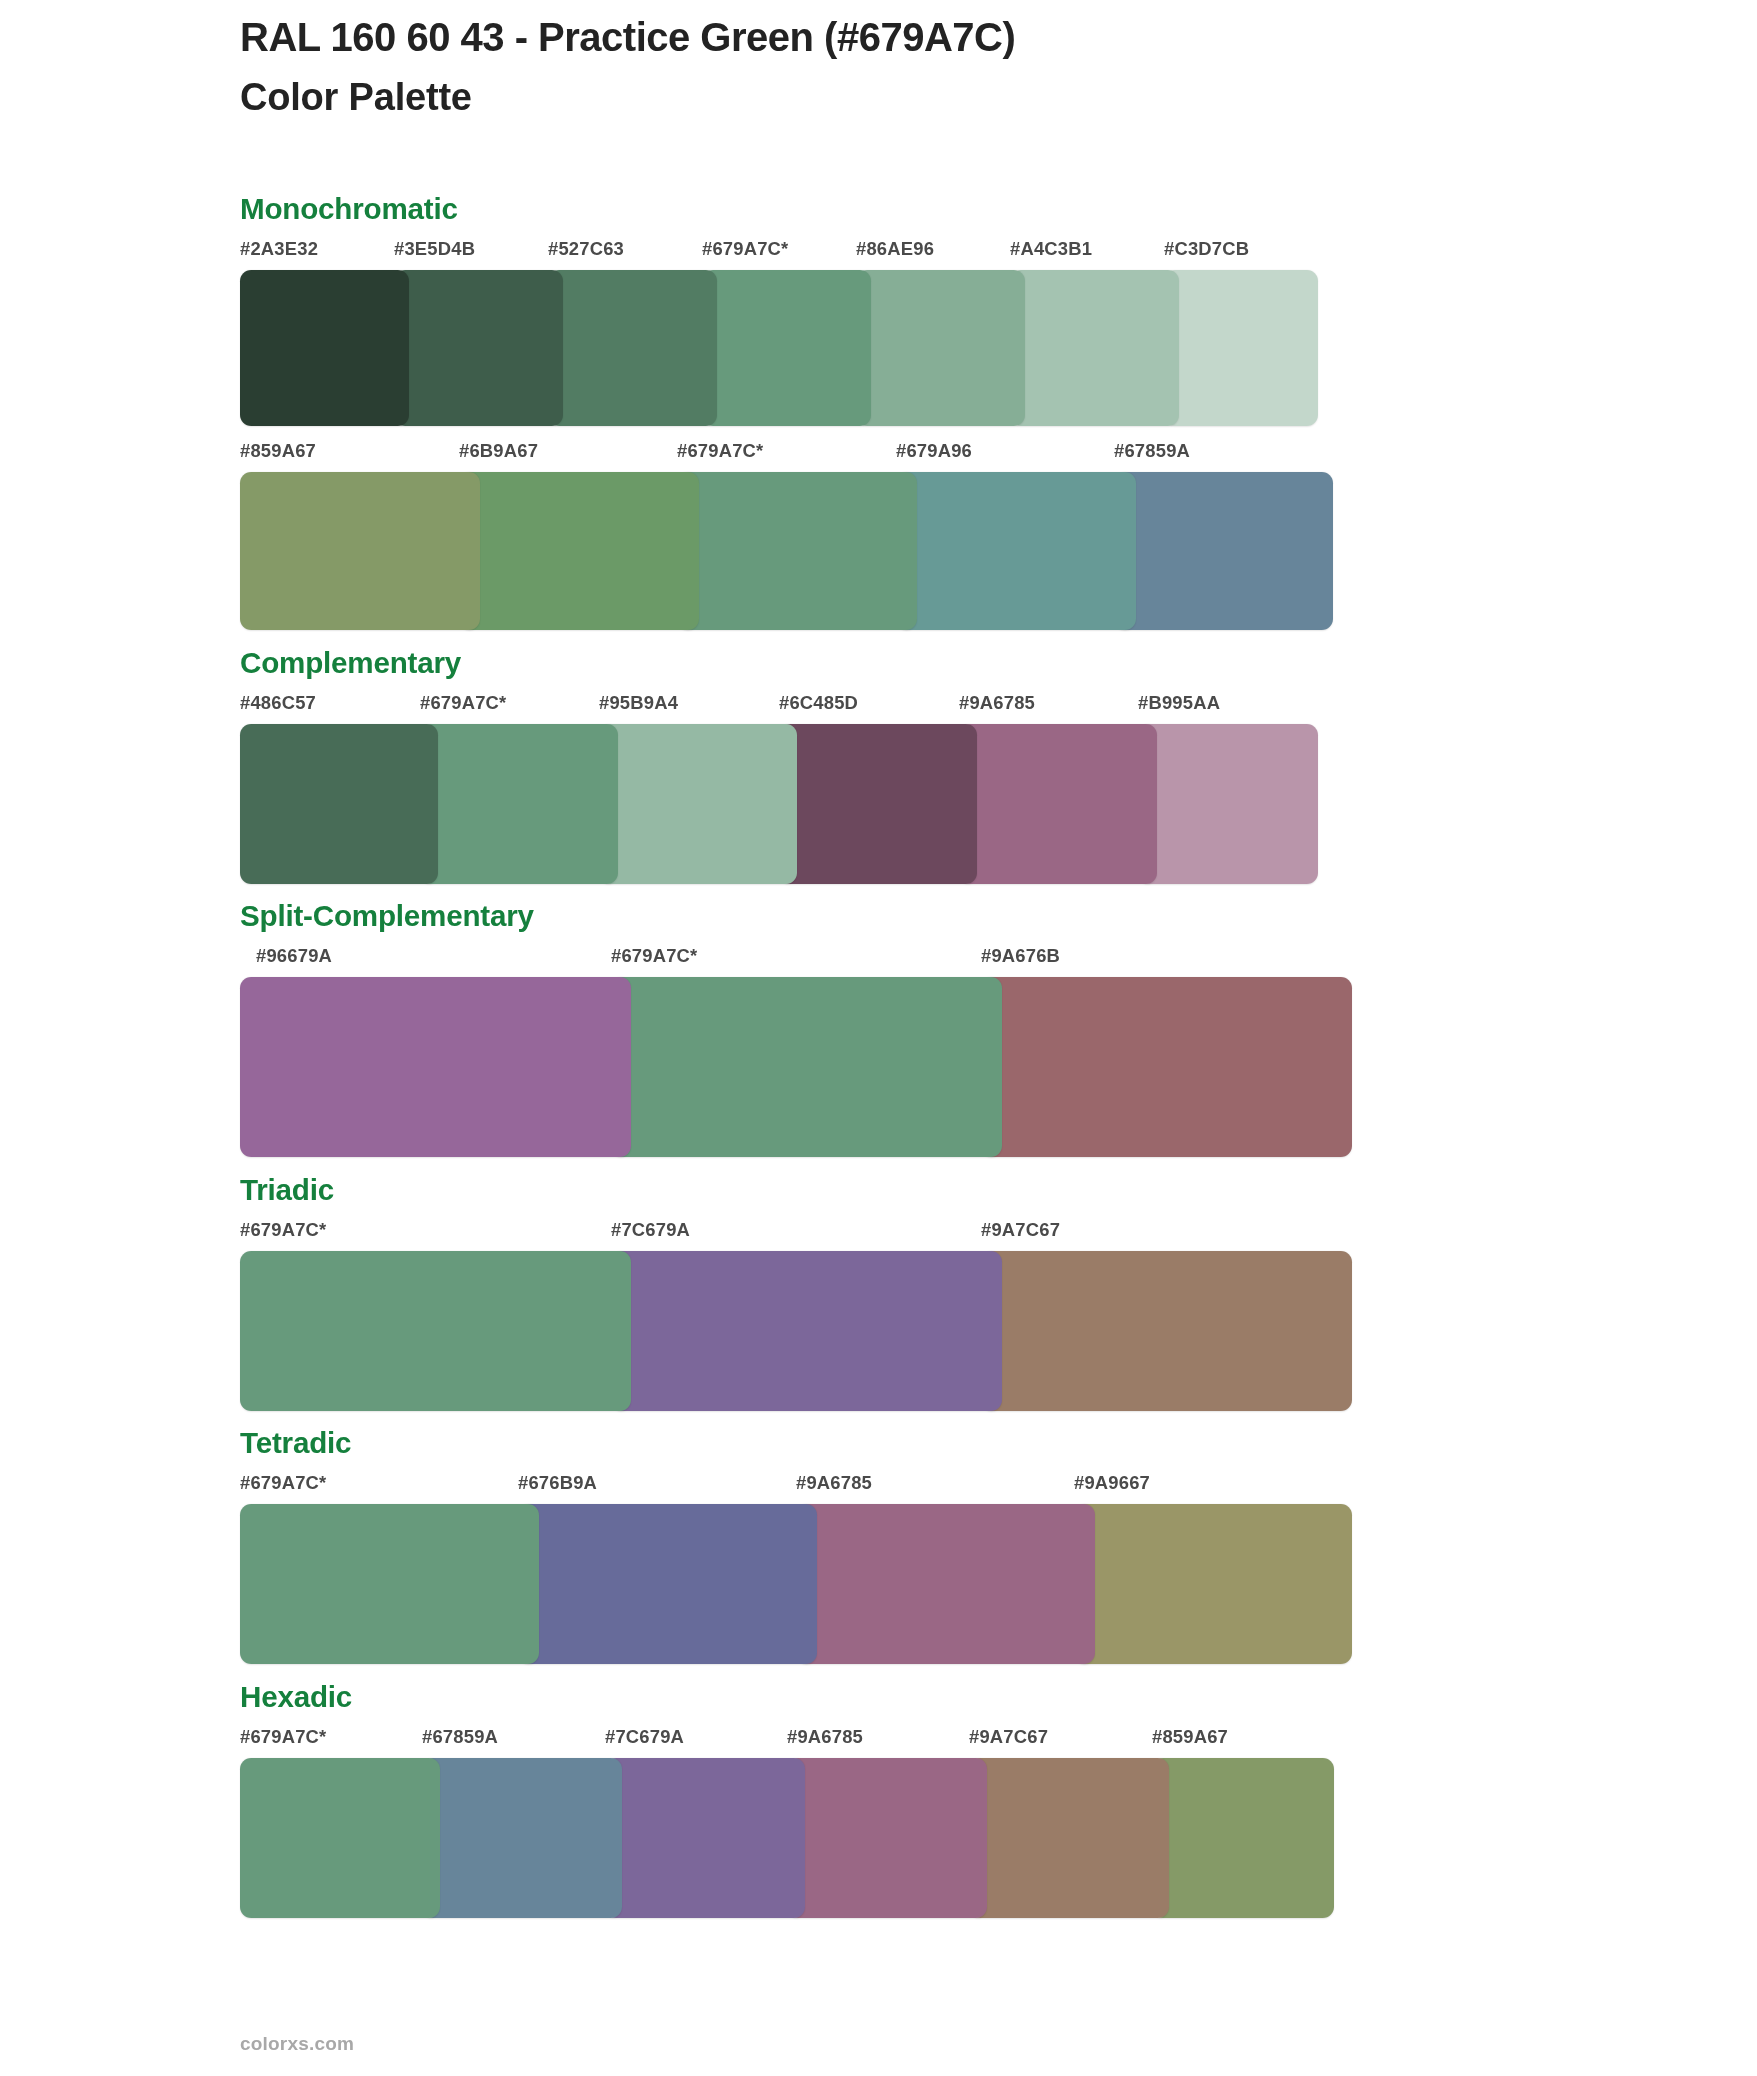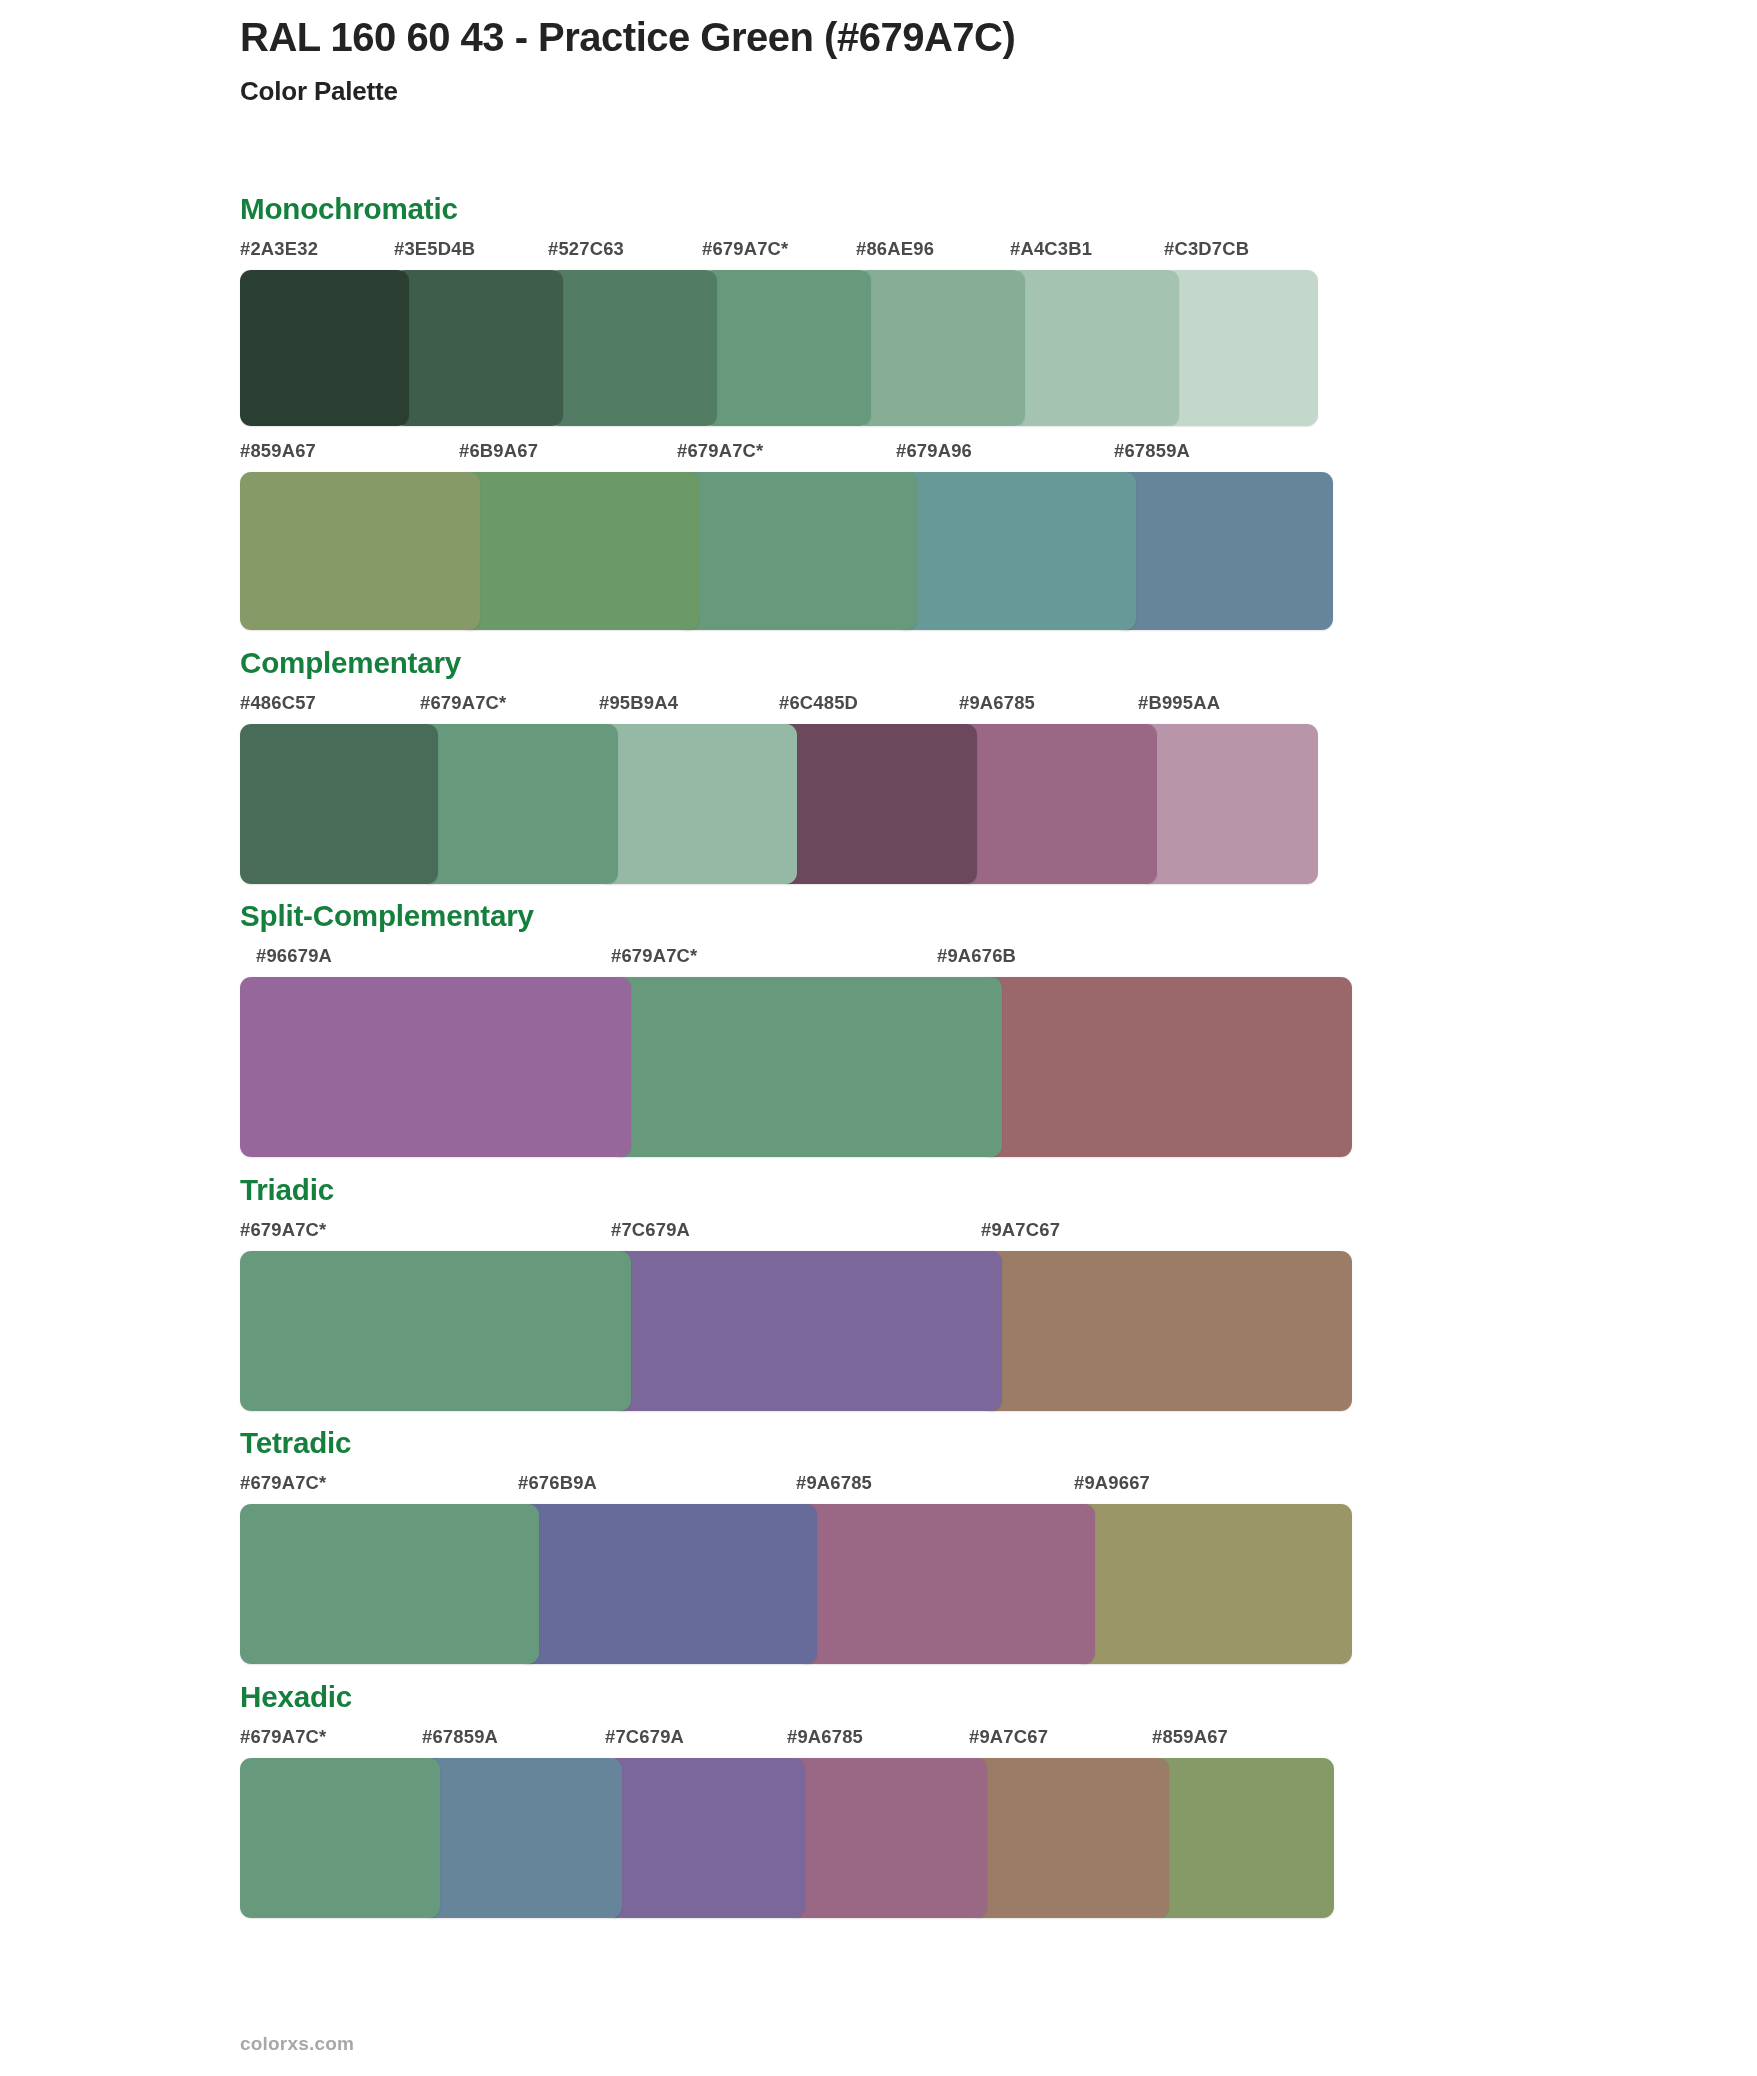--- a/index.html
+++ b/index.html
@@ -35,21 +35,21 @@
   .page-title {
     font-size: 40px;
     font-weight: bold;
     color: #232323;
     letter-spacing: -0.5px;
     line-height: 1.08;
     margin: 0;
     white-space: nowrap;
   }
   .page-subtitle {
-    font-size: 26px;
+    font-size: 38px;
     font-weight: bold;
     color: #232323;
     letter-spacing: -0.2px;
     line-height: 1.1;
     margin: 17.6px 0 0 0;
   }
 
   
   .sections {
     position: absolute;
@@ -180,21 +180,21 @@
           <div class="swatch" title="#6C485D" style="left: 539px; width: 198px; height: 160px; background: rgb(108, 72, 93); z-index: 3;"></div>
           <div class="swatch" title="#9A6785" style="left: 719px; width: 198px; height: 160px; background: rgb(154, 103, 133); z-index: 2;"></div>
           <div class="swatch" title="#B995AA" style="left: 898px; width: 180px; height: 160px; background: rgb(185, 149, 170); z-index: 1;"></div>
         </div>
       </div>
       <div class="palette-section">
         <div class="section-title">Split-Complementary</div>
         <div class="swatch-labels" style="width: 1112px;">
           <span class="swatch-label" style="left: 16px;">#96679A</span>
           <span class="swatch-label" style="left: 371px;">#679A7C*</span>
-          <span class="swatch-label" style="left: 697px; text-align: right;">#9A676B</span>
+          <span class="swatch-label" style="left: 741px; text-align: right;">#9A676B</span>
         </div>
         <div class="swatch-row h-225" style="height: 180px; width: 1112px;">
           <div class="swatch" title="#96679A" style="left: 0px; width: 391px; height: 180px; background: rgb(150, 103, 154); z-index: 3;"></div>
           <div class="swatch" title="#679A7C*" style="left: 371px; width: 391px; height: 180px; background: rgb(103, 154, 124); z-index: 2;"></div>
           <div class="swatch" title="#9A676B" style="left: 741px; width: 371px; height: 180px; background: rgb(154, 103, 107); z-index: 1;"></div>
         </div>
       </div>
       <div class="palette-section">
         <div class="section-title">Triadic</div>
         <div class="swatch-labels" style="width: 1112px;">

